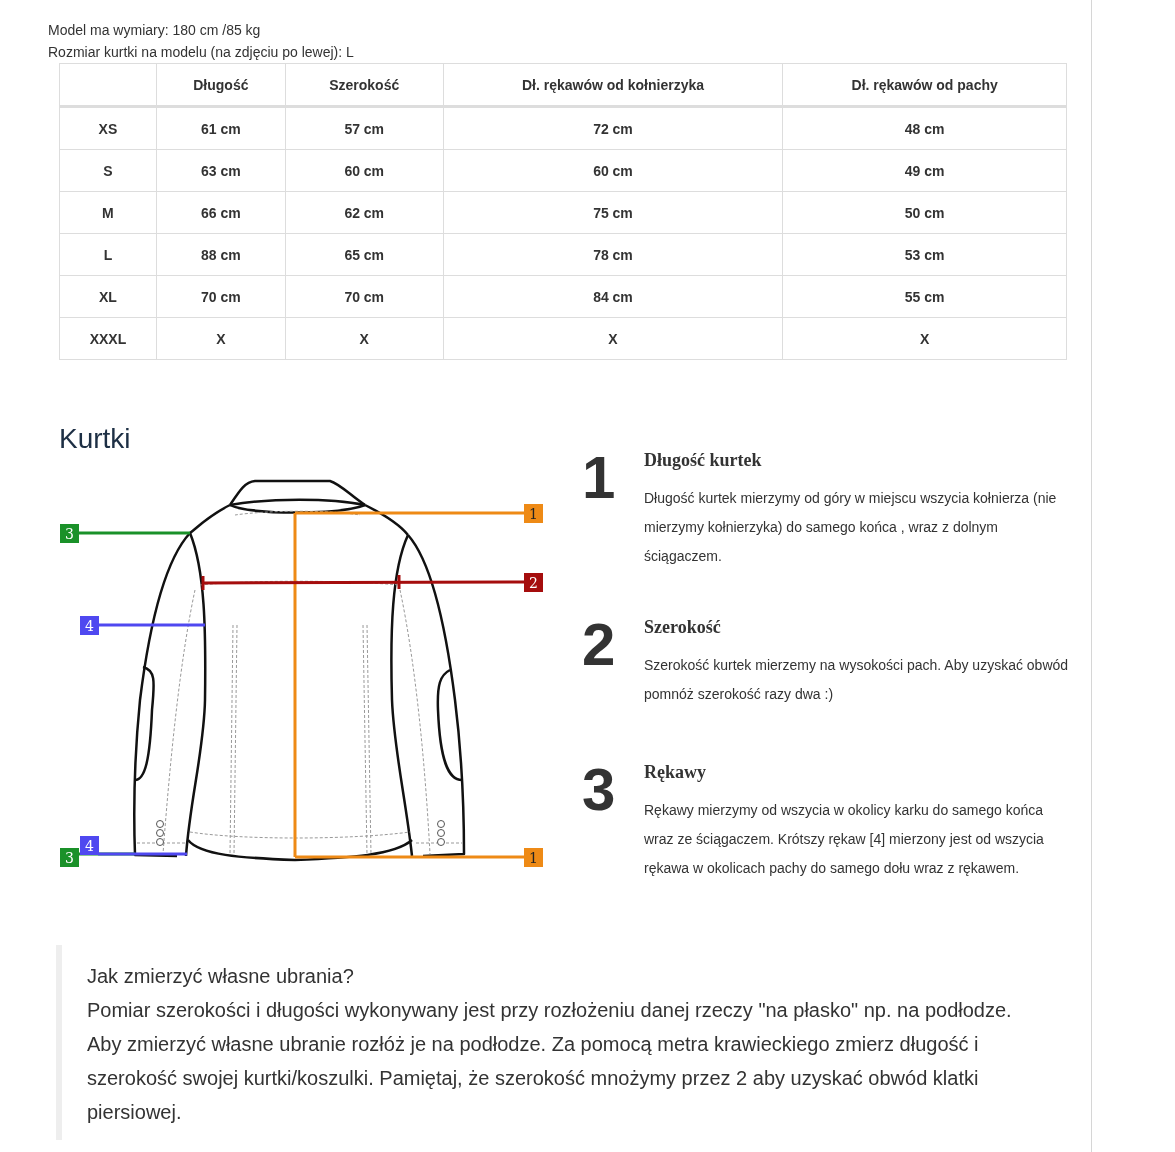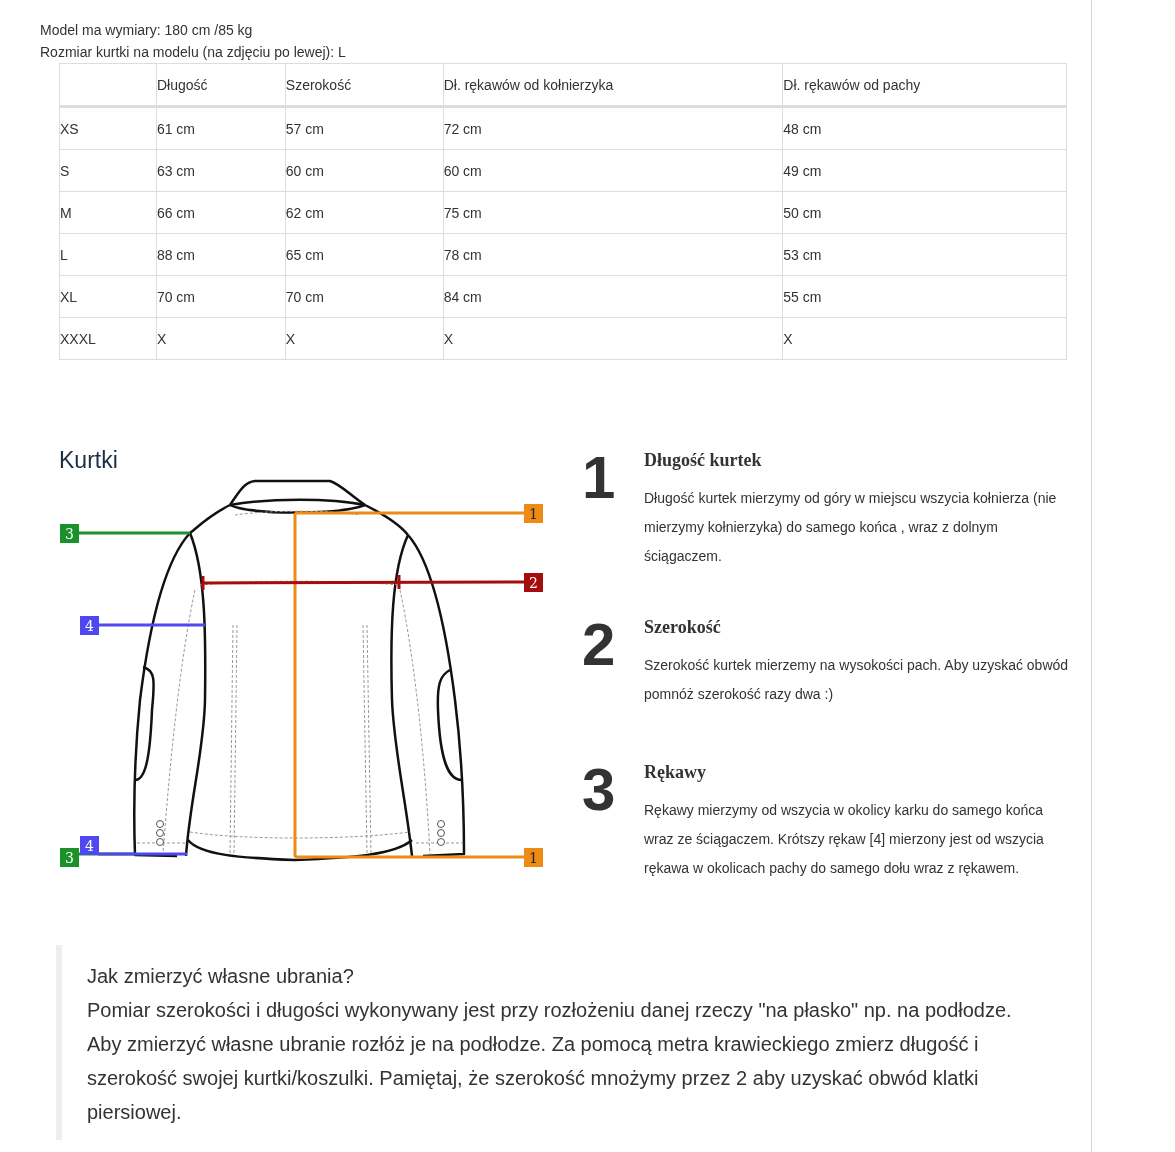--- a/index.html
+++ b/index.html
@@ -1,31 +1,31 @@
 <!DOCTYPE html>
 <html><head>
 <meta charset="utf-8">
 <style>
   html, body { margin: 0; padding: 0; background: #ffffff; }
   body { width: 1175px; height: 1152px; position: relative; overflow: hidden;
          font-family: "Liberation Sans", sans-serif; color: #333333; }
   .right-rule { position: absolute; left: 1091px; top: 0; width: 1px; height: 1152px; background: #d6d6d6; }
 
-  .model-info { position: absolute; left: 40px; top: 19px; font-size: 14px; line-height: 22px; color: #333; }
+  .model-info { position: absolute; left: 48px; top: 19px; font-size: 14px; line-height: 22px; color: #333; }
   .model-info div { white-space: nowrap; }
 
   table.sizes { position: absolute; left: 59px; top: 63px; width: 1008px; border-collapse: collapse;
                 font-size: 14px; color: #333; }
-  table.sizes th, table.sizes td { border: 1px solid #dddddd; text-align: left; font-weight: normal; padding: 0; }
+  table.sizes th, table.sizes td { border: 1px solid #dddddd; text-align: center; font-weight: bold; padding: 0; }
   table.sizes thead th { height: 41px; border-bottom: 3px solid #dddddd; }
   table.sizes tbody td { height: 41px; }
   table.sizes col.c0 { width: 97px; } table.sizes col.c1 { width: 129px; }
   table.sizes col.c2 { width: 158px; } table.sizes col.c3 { width: 340px; } table.sizes col.c4 { width: 284px; }
 
-  .section-title { position: absolute; left: 59px; top: 447px; font-size: 23px; color: #1d2f44; }
+  .section-title { position: absolute; left: 59px; top: 423px; font-size: 28px; color: #1d2f44; }
 
   svg.jacket { position: absolute; left: 40px; top: 460px; }
 
   .step { position: absolute; left: 580px; width: 500px; }
   .step .num { position: absolute; left: 2px; top: 0; font-size: 60px; font-weight: bold; color: #333;
                font-family: "Liberation Sans", sans-serif; line-height: 60px; }
   .step .title { position: absolute; left: 64px; top: 2px; font-family: Liberation Serif, serif;
                  font-weight: bold; font-size: 18px; color: #333; }
   .step .desc { position: absolute; left: 64px; top: 36px; width: 430px; font-size: 14px; line-height: 29px; color: #333; }
 

